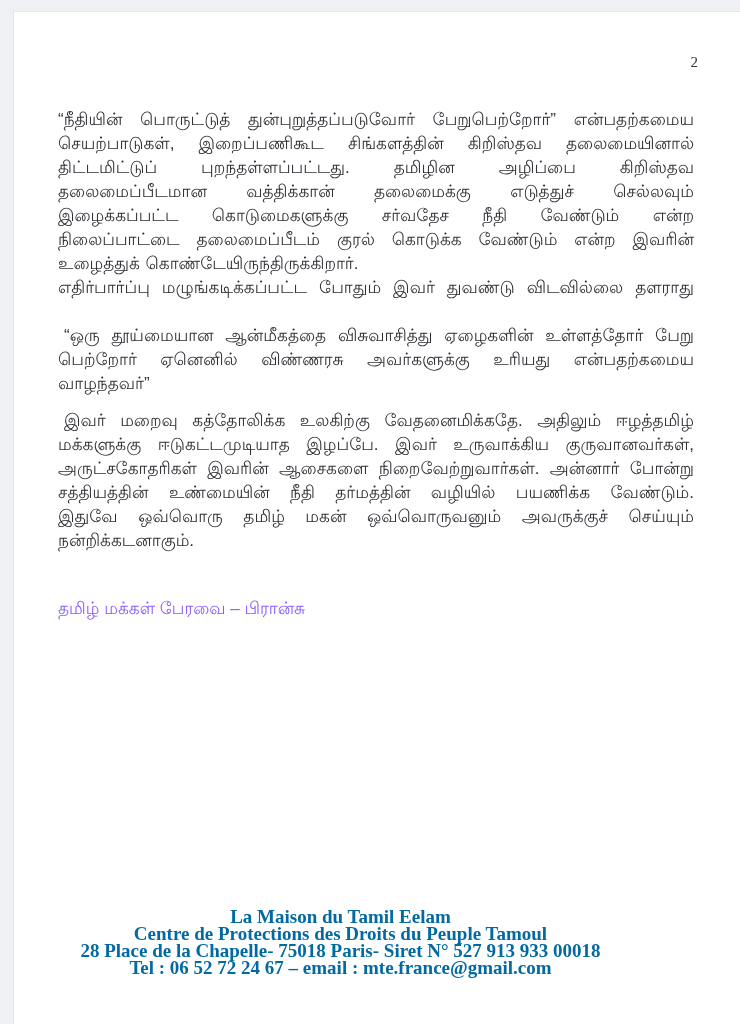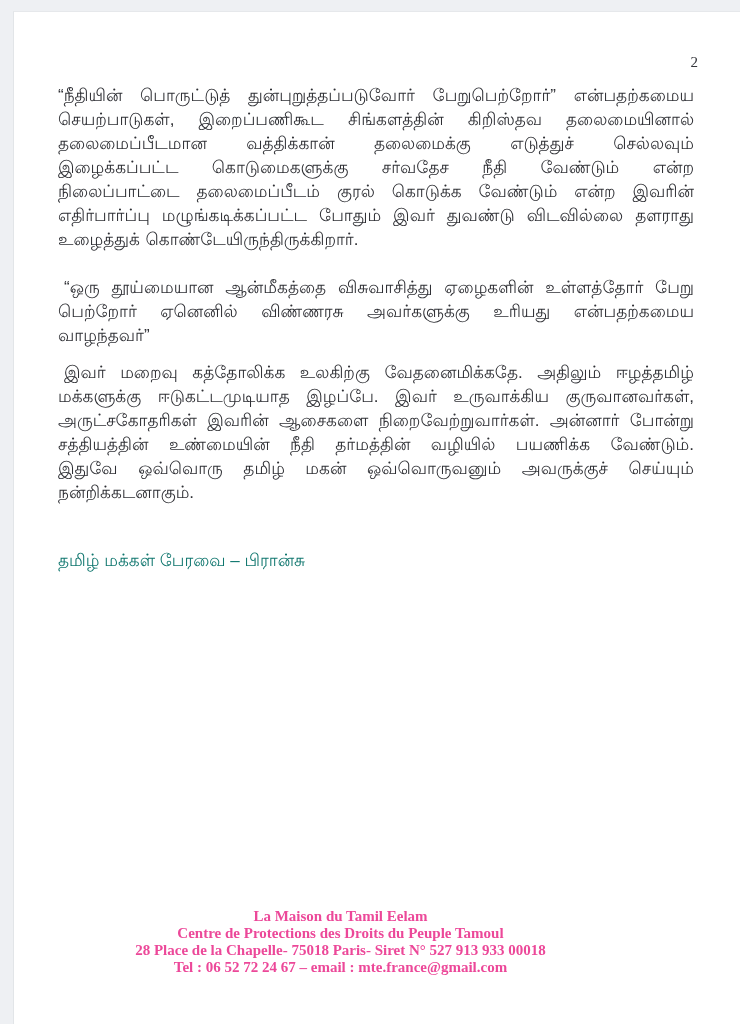--- a/index.html
+++ b/index.html
@@ -23,74 +23,75 @@
   }
   .page-number {
     position: absolute;
     top: 42px; right: 42px;
     font-family: "Liberation Serif", serif;
     font-size: 15px;
     color: #33343a;
   }
   .doc-body {
     position: absolute;
-    left: 44px; top: 72px;
+    left: 44px; top: 96px;
     width: 636px;
     color: #2e2f34;
     font-size: 17px;
     line-height: 24px;
   }
   .para { margin: 0; }
   .para + .para { margin-top: 24px; }
   .para.gap-lg { margin-top: 13px; }
   .line {
     text-align: justify;
     text-align-last: justify;
     word-spacing: 1px;
   }
   .line.line-last {
     text-align-last: left;
   }
   .para.indent .line:first-child { text-indent: 6px; }
   .signature {
     margin-top: 44px;
     font-size: 17px;
-    color: #0f766e;
+    color: #8b5cf6;
     text-align: left;
   }
   .footer {
     position: absolute;
     left: 0; top: 896px;
     width: 653px;
     text-align: center;
     font-family: "Liberation Serif", serif;
     font-weight: bold;
-    font-size: 15px;
+    font-size: 19px;
     line-height: 17px;
-    color: #ec4899;
+    color: #0369a1;
   }
 </style>
 </head>
 <body>
 
 <div class="canvas">
   <div class="page">
 
     <div class="page-number">2</div>
 
     <div class="doc-body">
 
       <div class="para">
           <div class="line">“நீதியின் பொருட்டுத் துன்புறுத்தப்படுவோர் பேறுபெற்றோர்” என்பதற்கமைய</div>
           <div class="line">செயற்பாடுகள், இறைப்பணிகூட சிங்களத்தின் கிறிஸ்தவ தலைமையினால்</div>
+          <div class="line">திட்டமிட்டுப் புறந்தள்ளப்பட்டது. தமிழின அழிப்பை கிறிஸ்தவ</div>
           <div class="line">தலைமைப்பீடமான வத்திக்கான் தலைமைக்கு எடுத்துச் செல்லவும்</div>
           <div class="line">இழைக்கப்பட்ட கொடுமைகளுக்கு சர்வதேச நீதி வேண்டும் என்ற</div>
           <div class="line">நிலைப்பாட்டை தலைமைப்பீடம் குரல் கொடுக்க வேண்டும் என்ற இவரின்</div>
+          <div class="line line-last">உழைத்துக் கொண்டேயிருந்திருக்கிறார்.</div>
           <div class="line">எதிர்பார்ப்பு மழுங்கடிக்கப்பட்ட போதும் இவர் துவண்டு விடவில்லை தளராது</div>
-          <div class="line line-last">உழைத்துக் கொண்டேயிருந்திருக்கிறார்.</div>
         </div>
 
       <div class="para indent">
           <div class="line">“ஒரு தூய்மையான ஆன்மீகத்தை விசுவாசித்து ஏழைகளின் உள்ளத்தோர் பேறு</div>
           <div class="line">பெற்றோர் ஏனெனில் விண்ணரசு அவர்களுக்கு உரியது என்பதற்கமைய</div>
           <div class="line line-last">வாழந்தவர்”</div>
         </div>
 
       <div class="para indent gap-lg">
           <div class="line">இவர் மறைவு கத்தோலிக்க உலகிற்கு வேதனைமிக்கதே. அதிலும் ஈழத்தமிழ்</div>

